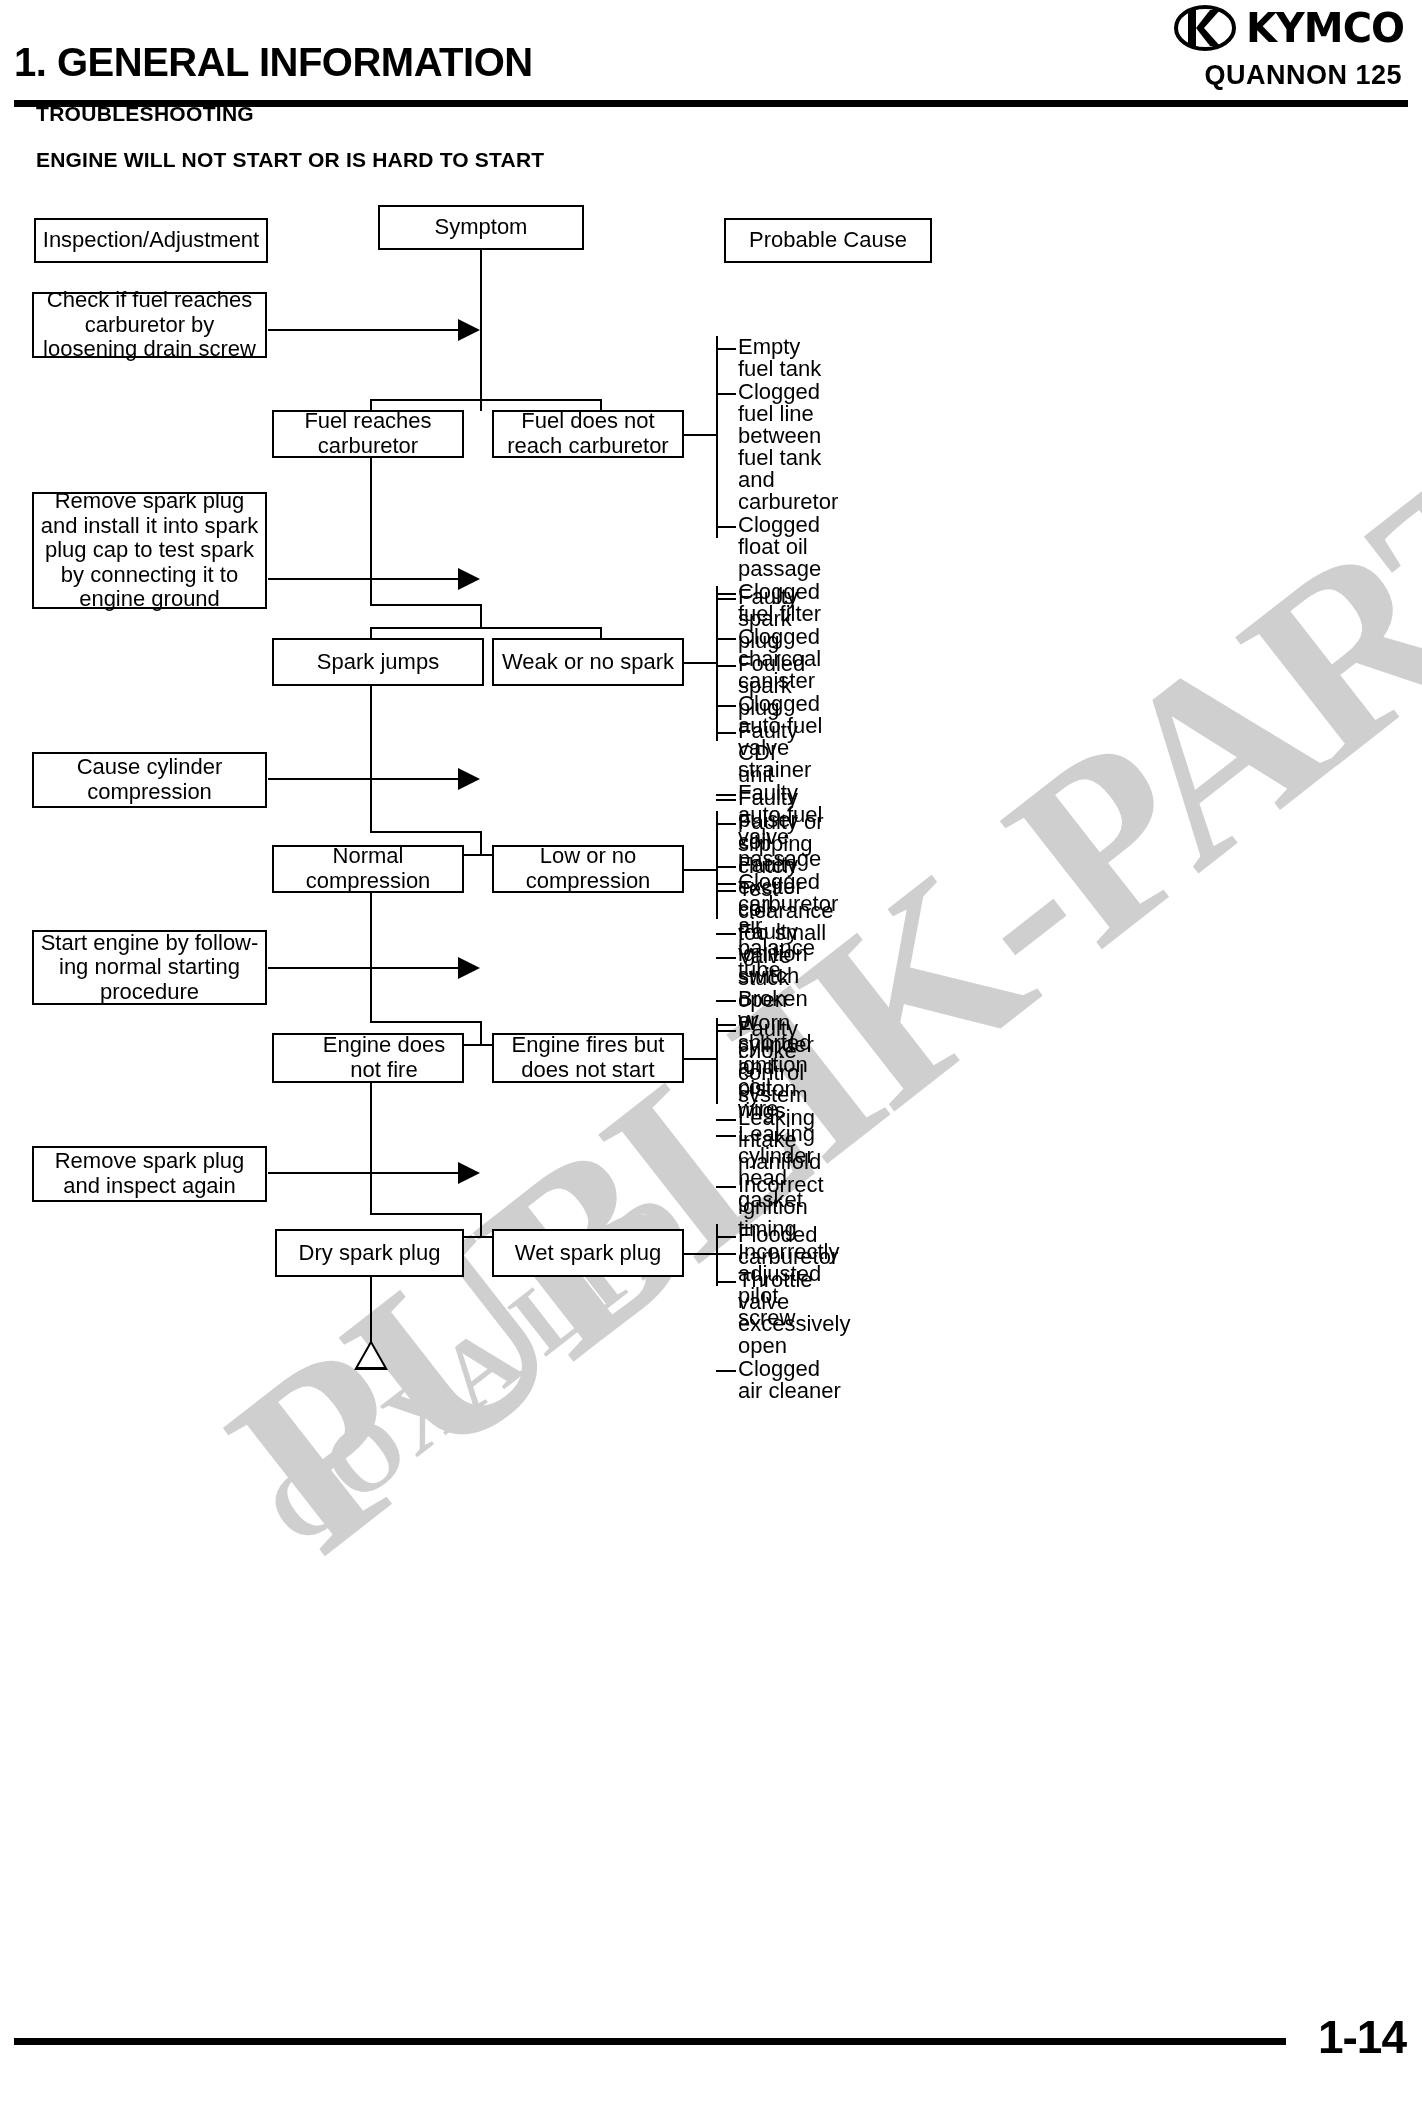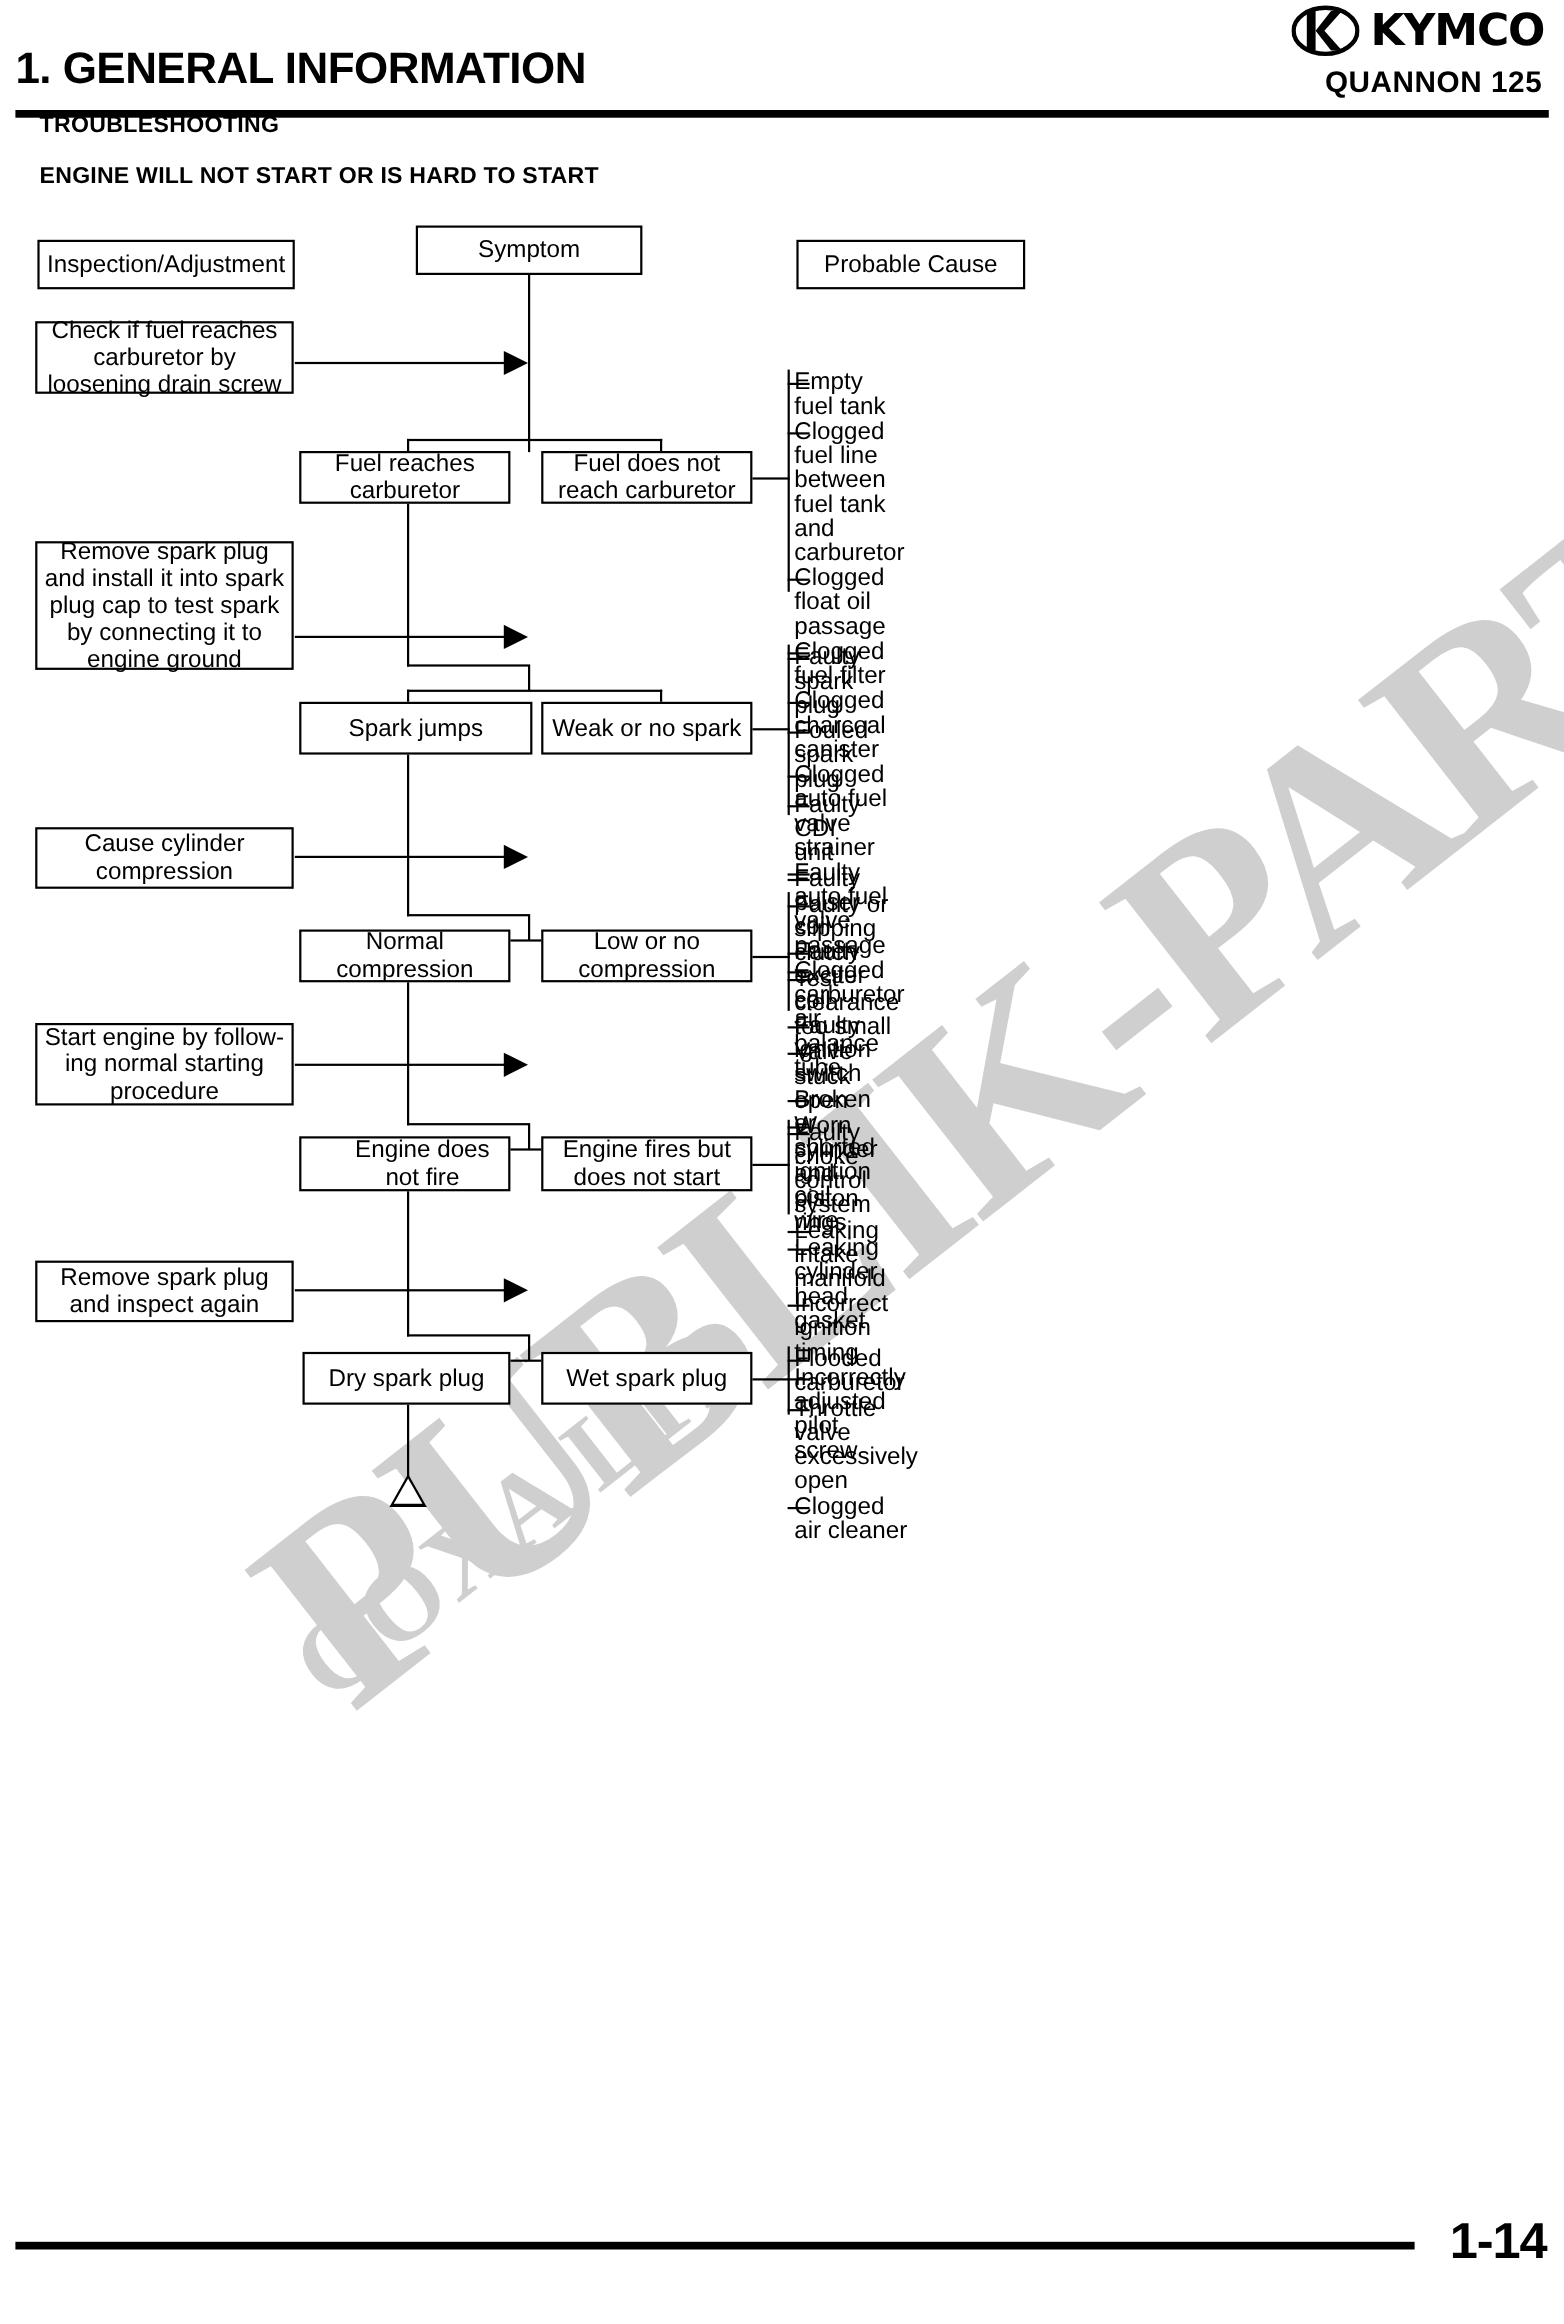--- a/index.html
+++ b/index.html
@@ -59,21 +59,21 @@
   .tri-end::after{
     content:"";position:absolute;left:-13px;top:4px;width:0;height:0;
     border-left:13px solid transparent;border-right:13px solid transparent;
     border-bottom:23px solid #fff;
   }
 
   
   .causes{position:absolute;font-size:22px;line-height:1.0;}
   .cause-bracket{position:absolute;background:#000;width:2px;left:0;top:0;}
   .cause-list{position:absolute;left:0;top:0;margin:0;padding:0;list-style:none;}
-  .cause-list li{position:relative;padding-left:6px;margin:0 0 1px 0;line-height:1.0;}
+  .cause-list li{position:relative;padding-left:22px;margin:0 0 1px 0;line-height:1.0;}
   .cause-list li .tick{
     position:absolute;left:0;top:12px;width:20px;height:2px;background:#000;
   }
   .cause-list li span.txt{display:block;}
 </style>
 </head>
 <body>
 
 <div id="page">
 

